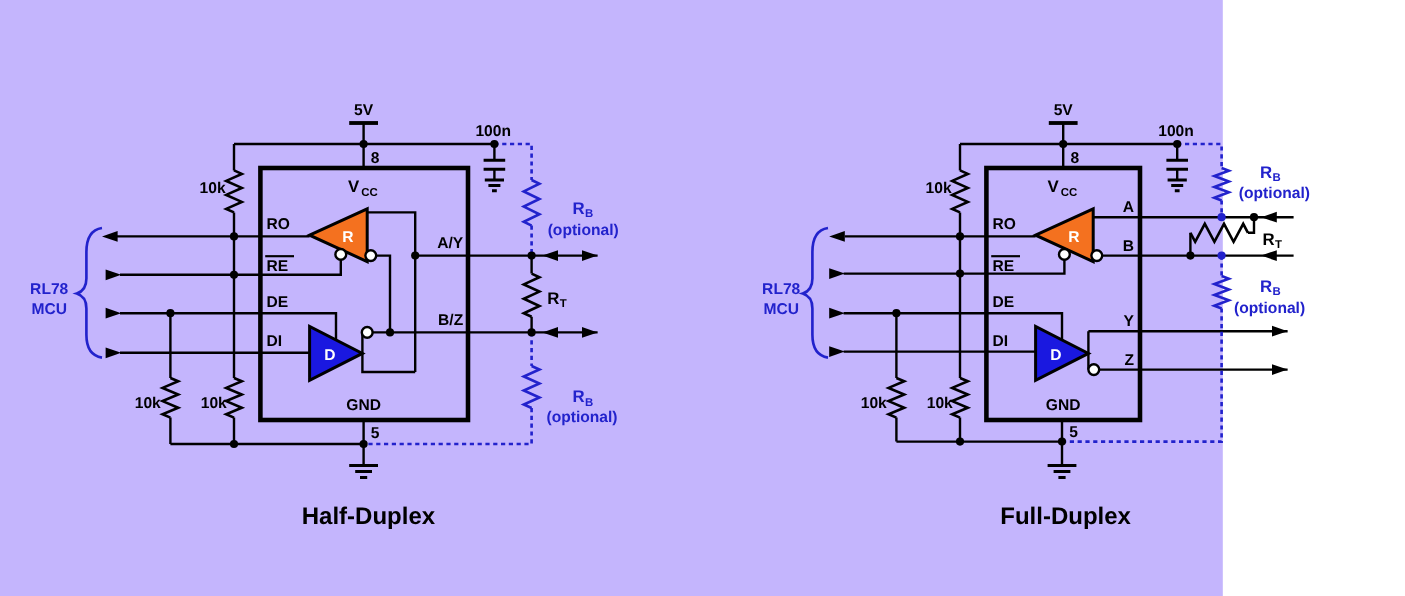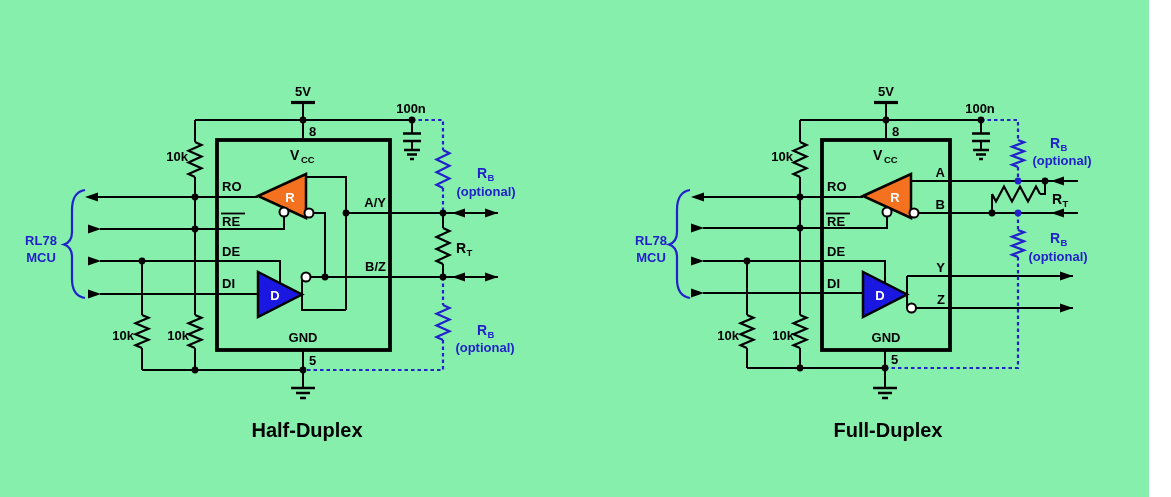--- a/index.html
+++ b/index.html
@@ -1,16 +1,16 @@
 <!DOCTYPE html>
 <html style="--blue: #2222CC; --orange: #F4711F; --driver: #1A18E0;"><head>
 <meta charset="utf-8">
 <style>
   html,body{margin:0;padding:0;background:#fff;}
-  .stage{width:1149px;height:497px;position:relative;background:#86efac;}
+  .stage{width:1019px;height:497px;position:relative;background:#c4b5fd;}
   text{font-family:"Liberation Sans","DejaVu Sans",sans-serif;font-weight:bold;fill:#000;}
   .t13{font-size:13px}.t14{font-size:14px}.t10{font-size:9.5px}.t20{font-size:20px}
   .bluetext{fill:var(--blue);}
   .white{fill:#fff;}
   .wire{stroke:#000;stroke-width:2;fill:none;}
   .w25{stroke-width:2.5}.w3{stroke-width:3.2}
   .boxline{stroke:#000;stroke-width:3.8;fill:none;}
   .dashed{stroke:var(--blue);stroke-width:2.2;stroke-dasharray:3.5 3;fill:none;}
   .zz{stroke:#000;stroke-width:2.2;fill:none;}
   .zzb{stroke:var(--blue);stroke-width:2.2;fill:none;}

